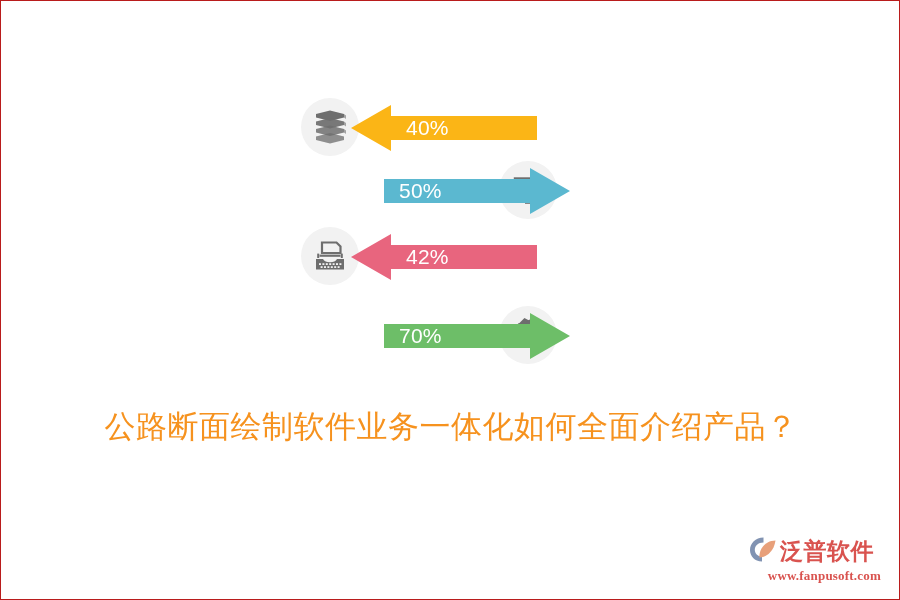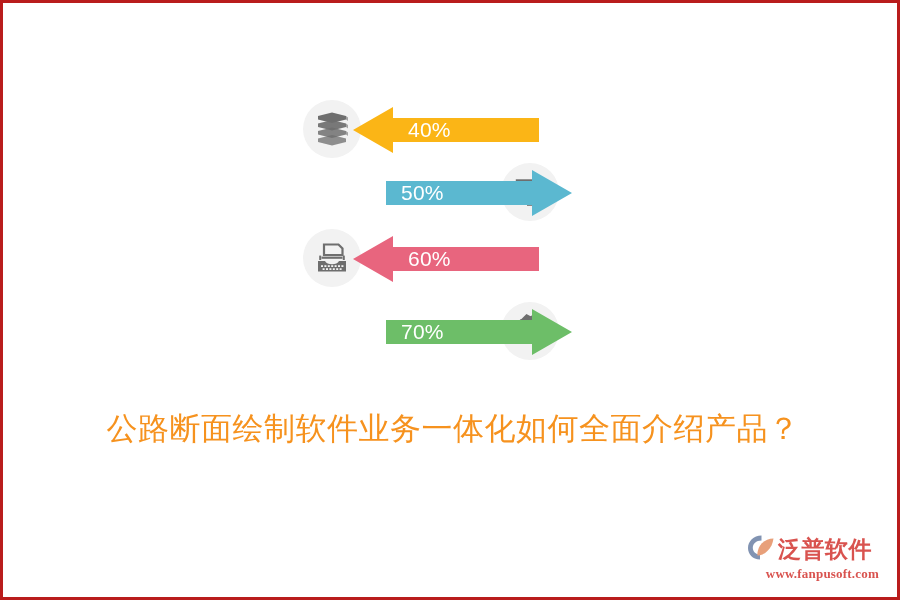--- a/index.html
+++ b/index.html
@@ -8,21 +8,21 @@
     background: #ffffff;
   }
   body {
     font-family: "Liberation Sans", "DejaVu Sans", sans-serif;
   }
   #page {
     position: relative;
     width: 900px;
     height: 600px;
     background: #ffffff;
-    border: 3px solid #b91c1c;
+    border: 1px solid #b91c1c;
     box-sizing: border-box;
     overflow: hidden;
   }
 
   
   #infographic {
     position: absolute;
     left: 295px;
     top: 93px;
     width: 290px;
@@ -30,21 +30,21 @@
   }
   .row {
     position: absolute;
     left: 0;
     width: 290px;
     height: 68px;
   }
   .row-0 { top: 0px; }
   .row-1 { top: 63px; text-align: center; }
   .row-2 { top: 129px; }
-  .row-3 { top: 202px; text-align: right; }
+  .row-3 { top: 208px; text-align: right; }
 
   
   .badge {
     position: absolute;
     top: 4px;
     width: 58px;
     height: 58px;
     border-radius: 50%;
     background: #f2f2f2;
     display: flex;
@@ -209,21 +209,21 @@
               <rect x="25.6" y="26.2" width="2" height="1.8"></rect>
             </g>
           </g>
         </svg>
       </div>
       <div class="arrow to-left">
         <svg viewBox="0 0 186 46" preserveAspectRatio="none">
           <polygon points="0,23 40,0 40,11 186,11 186,35 40,35 40,46" fill="#E8657E"></polygon>
         </svg>
       </div>
-      <div class="arrow-label">60%</div>
+      <div class="arrow-label">42%</div>
     </div>
 
     <div class="row row-3">
       <div class="badge right">
         <svg width="36" height="34" viewBox="0 0 36 34" aria-hidden="true">
           <g fill="#6e6e6e">
             <g transform="rotate(-45 18 17)">
               <rect x="16" y="2" width="4.6" height="29" rx="1.4"></rect>
               <path d="M9 2.5 L27.5 2.5 L29 7.5 L27.5 12 L9 12 L7.5 7.5 Z"></path>
             </g>

